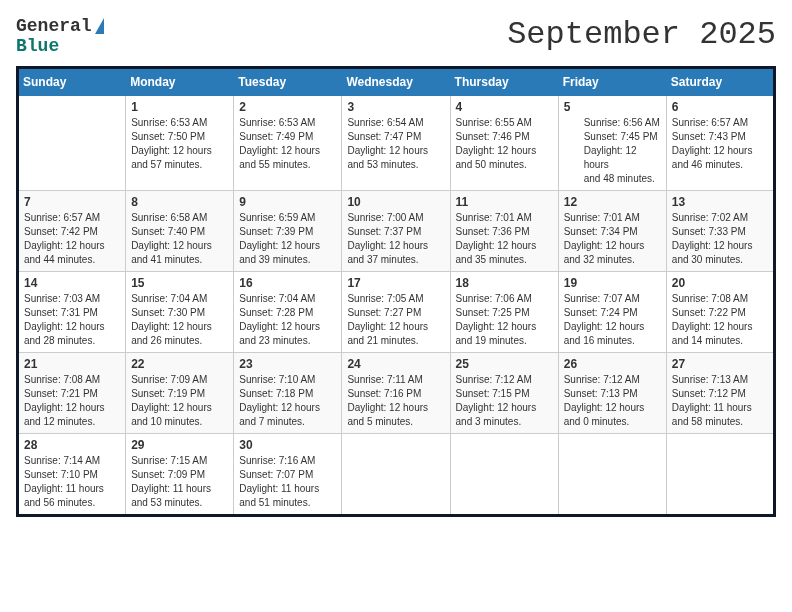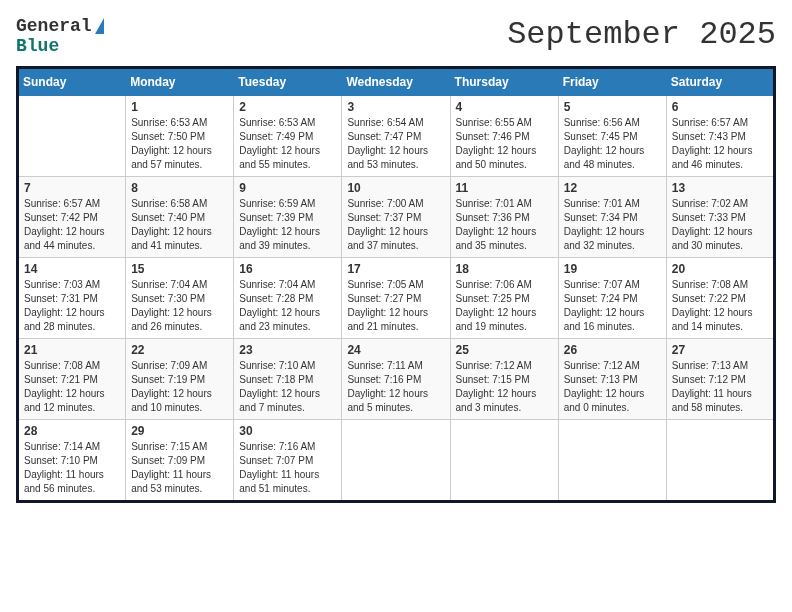--- a/index.html
+++ b/index.html
@@ -144,21 +144,21 @@
         </td>
         <td>
           <span class="day-number">4</span>
           <div class="day-info" style="white-space: pre-line;">Sunrise: 6:55 AM
 Sunset: 7:46 PM
 Daylight: 12 hours
 and 50 minutes.</div>
         </td>
         <td>
           <span class="day-number">5</span>
-          <div class="day-info" style="white-space: pre-line;">Sunrise: 6:56 AM
+          <div class="day-info" style="white-space: pre-line; margin-left: 20px;">Sunrise: 6:56 AM
 Sunset: 7:45 PM
 Daylight: 12 hours
 and 48 minutes.</div>
         </td>
         <td>
           <span class="day-number">6</span>
           <div class="day-info" style="white-space: pre-line;">Sunrise: 6:57 AM
 Sunset: 7:43 PM
 Daylight: 12 hours
 and 46 minutes.</div>

